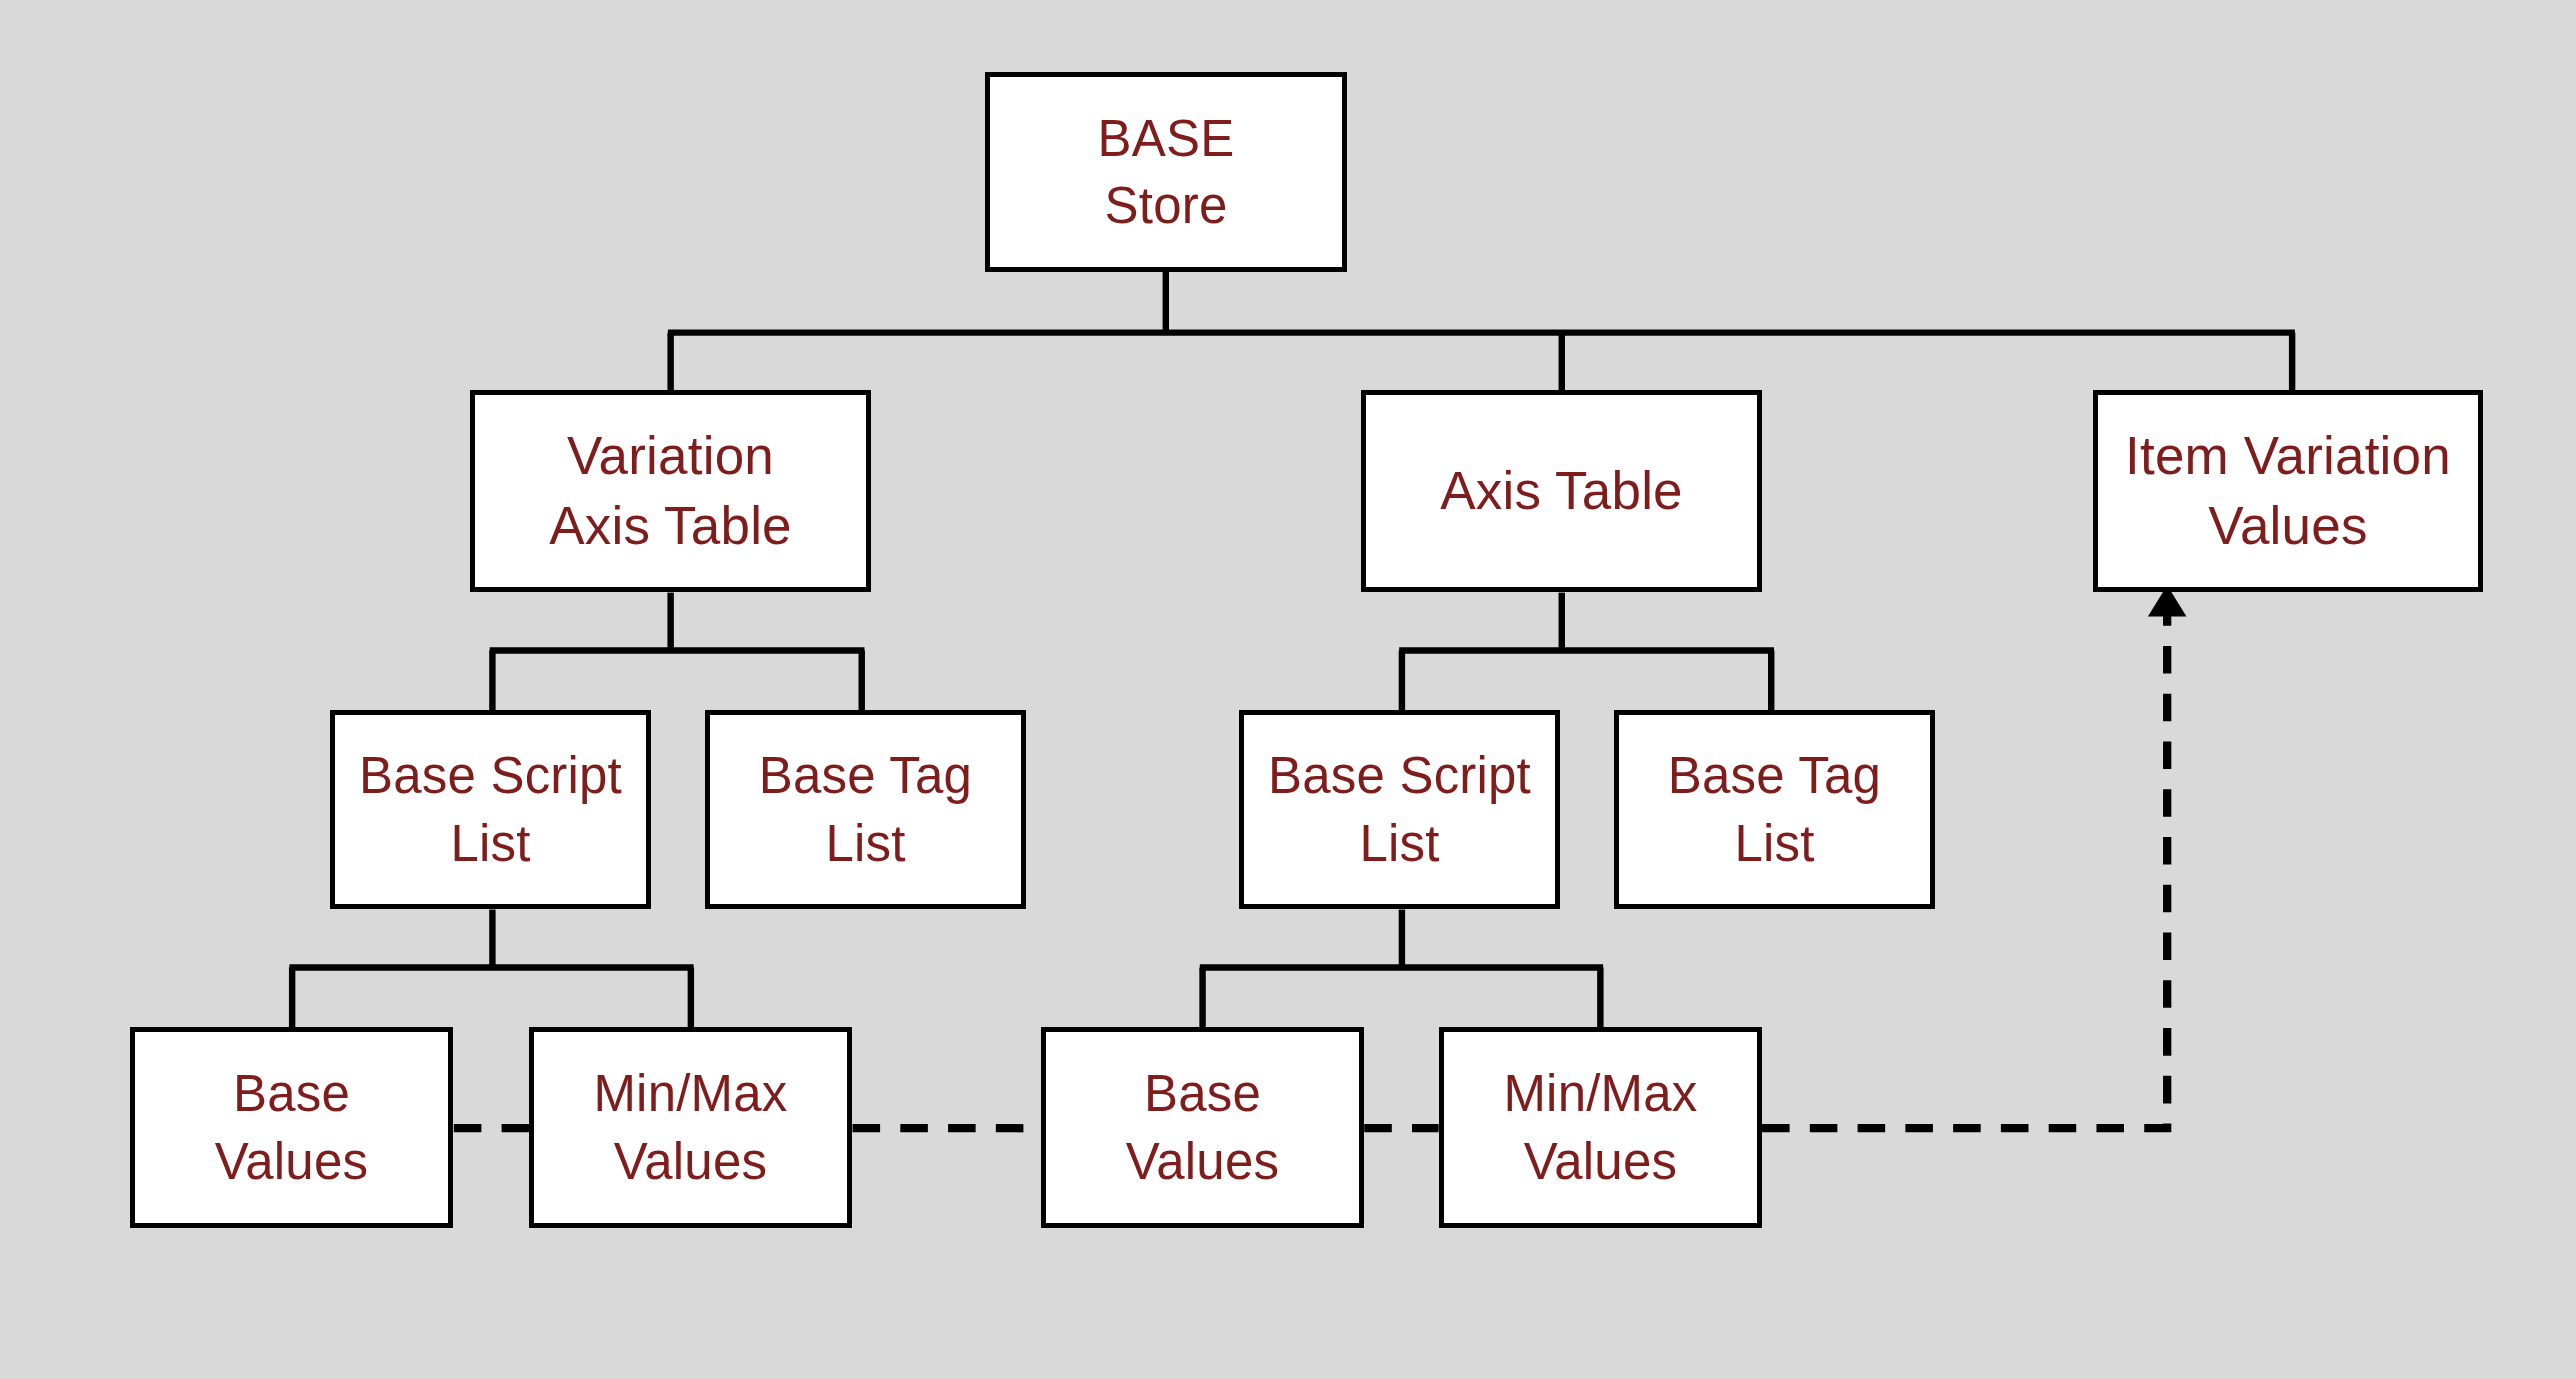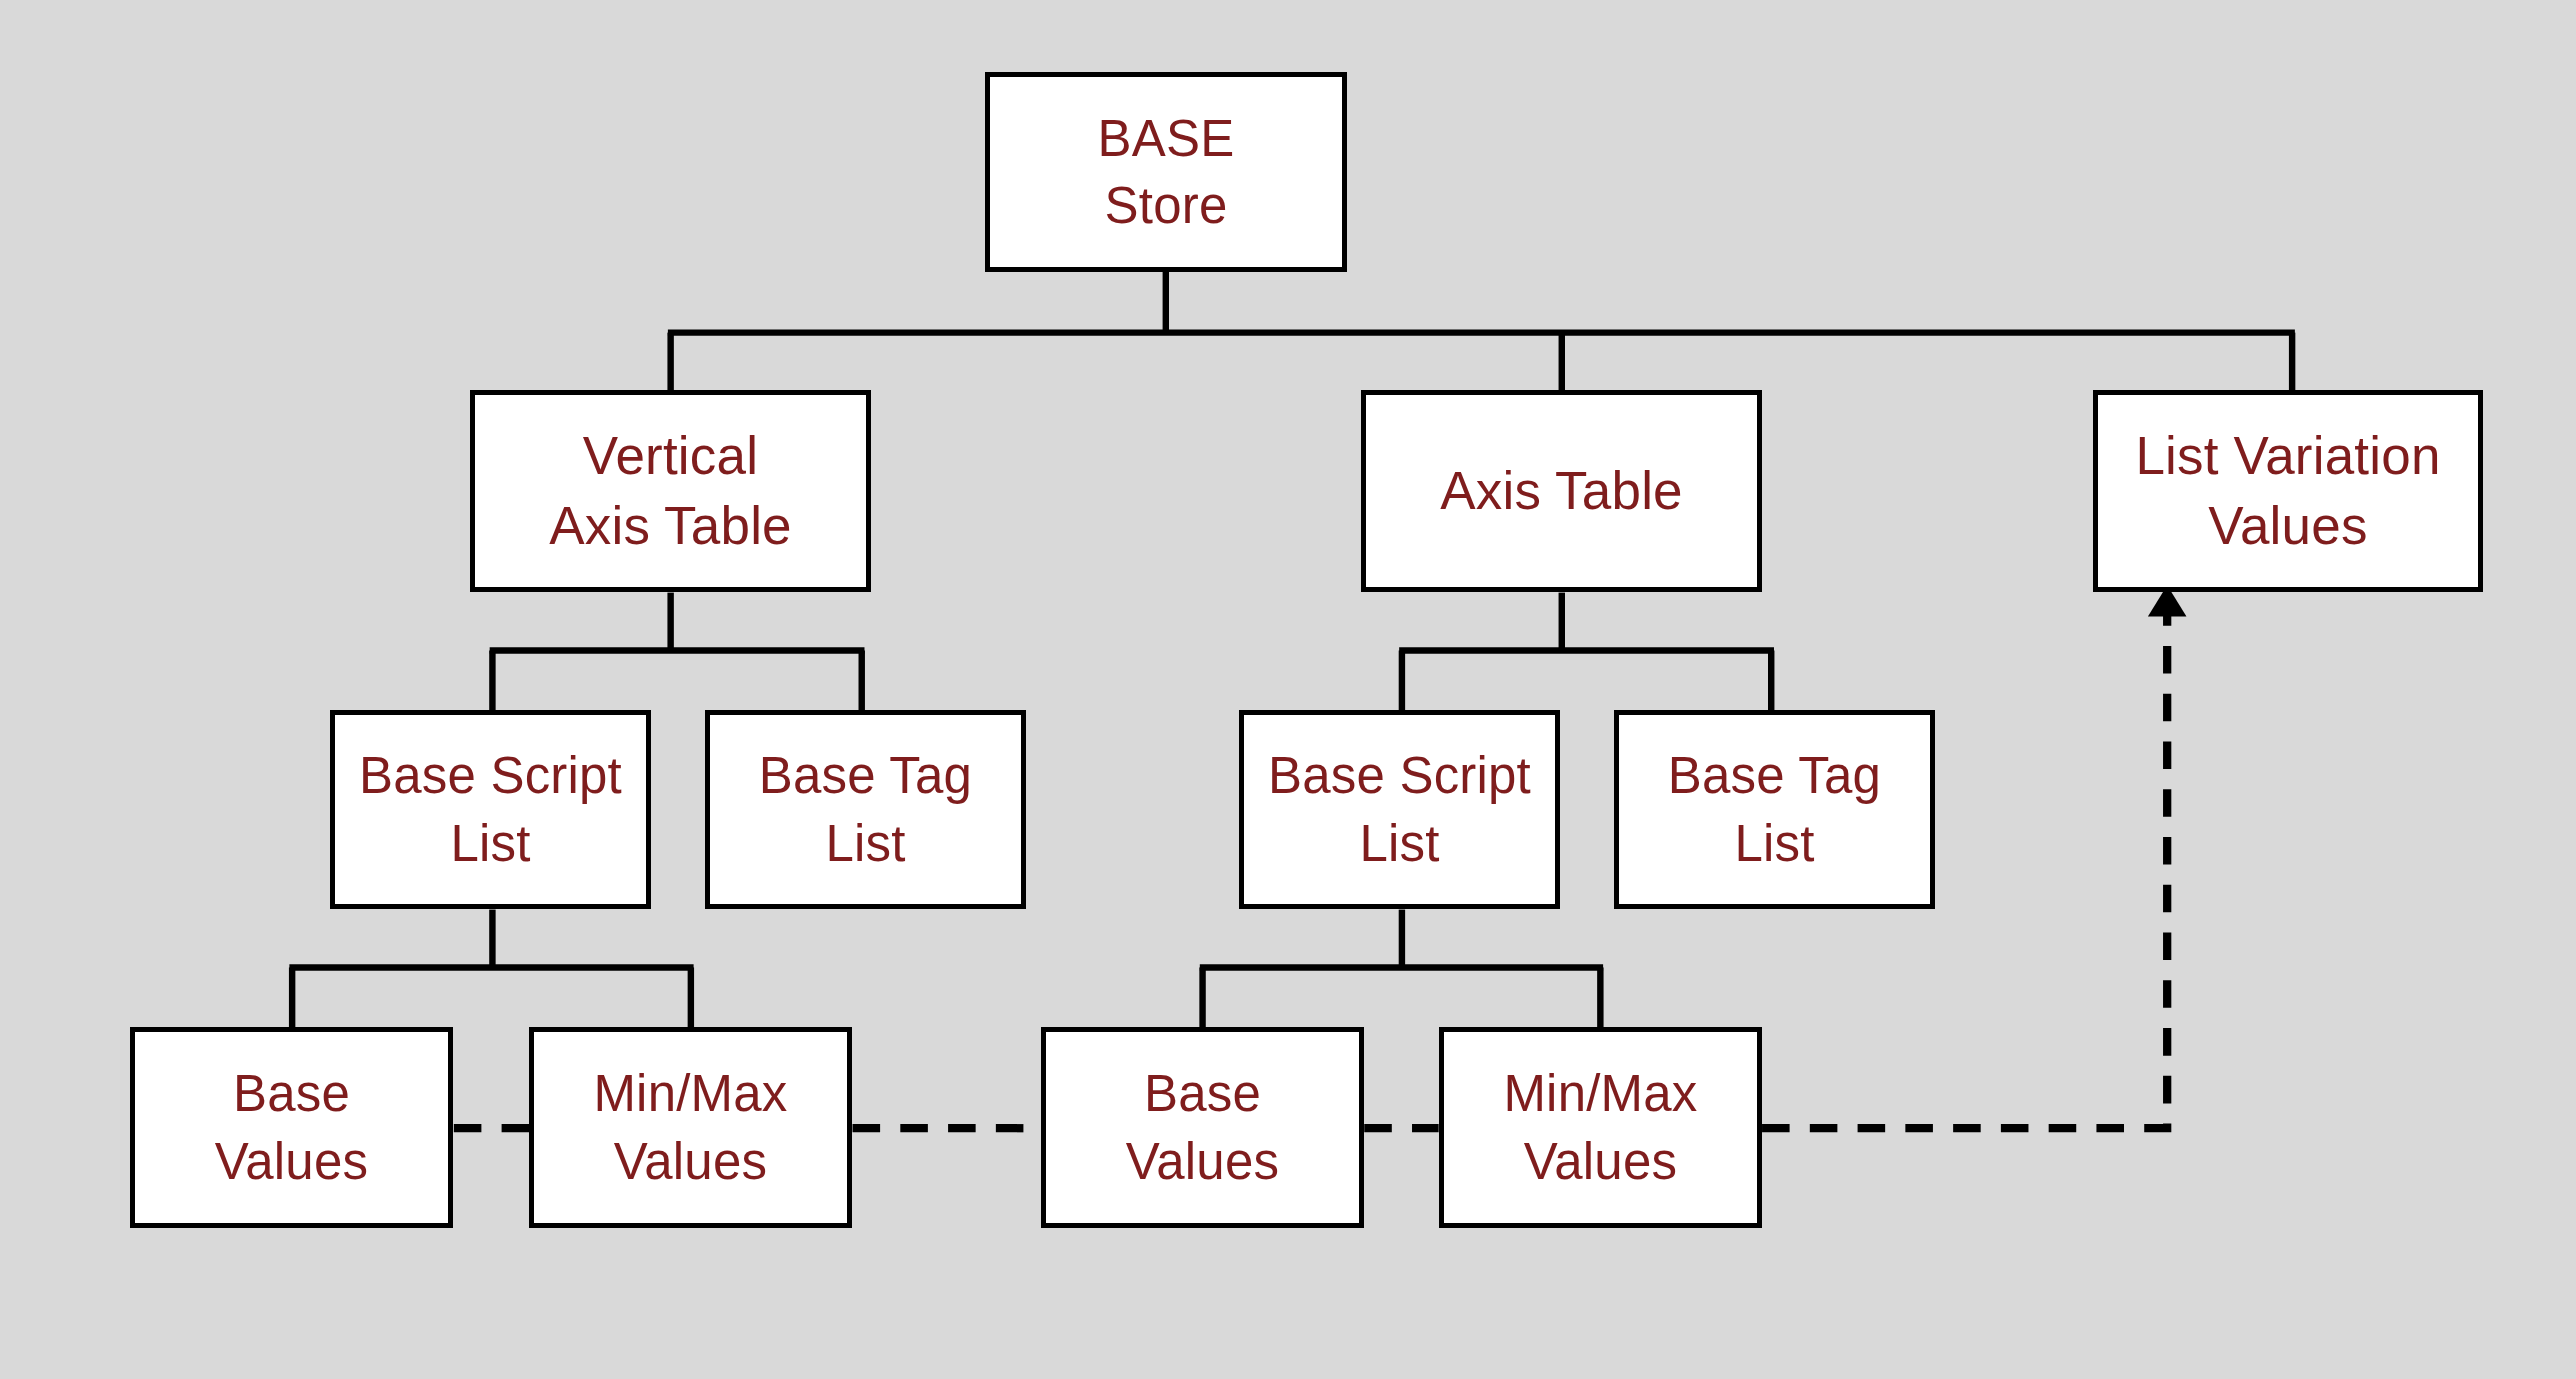--- a/index.html
+++ b/index.html
@@ -86,28 +86,28 @@
         <polygon points="2359,637 2338,671 2380,671" fill="#000000"></polygon>
       </g>
   </svg>
 
   <div id="node-layer">
       <div class="node n-narrow" style="left: 985px; top: 72px; width: 362px; height: 200px; background: rgb(255, 255, 255); border-color: rgb(0, 0, 0);">
         <span class="line">BASE</span>
         <span class="line">Store</span>
       </div>
       <div class="node n-wide" style="left: 470px; top: 390px; width: 401px; height: 202px; background: rgb(255, 255, 255); border-color: rgb(0, 0, 0);">
-        <span class="line">Vertical</span>
+        <span class="line">Variation</span>
         <span class="line">Axis Table</span>
       </div>
       <div class="node n-wide" style="left: 1361px; top: 390px; width: 401px; height: 202px; background: rgb(255, 255, 255); border-color: rgb(0, 0, 0);">
         <span class="line">Axis Table</span>
       </div>
       <div class="node n-wide" style="left: 2093px; top: 390px; width: 390px; height: 202px; background: rgb(255, 255, 255); border-color: rgb(0, 0, 0);">
-        <span class="line">List Variation</span>
+        <span class="line">Item Variation</span>
         <span class="line">Values</span>
       </div>
       <div class="node n-narrow" style="left: 330px; top: 710px; width: 321px; height: 199px; background: rgb(255, 255, 255); border-color: rgb(0, 0, 0);">
         <span class="line">Base Script</span>
         <span class="line">List</span>
       </div>
       <div class="node n-narrow" style="left: 705px; top: 710px; width: 321px; height: 199px; background: rgb(255, 255, 255); border-color: rgb(0, 0, 0);">
         <span class="line">Base Tag</span>
         <span class="line">List</span>
       </div>

